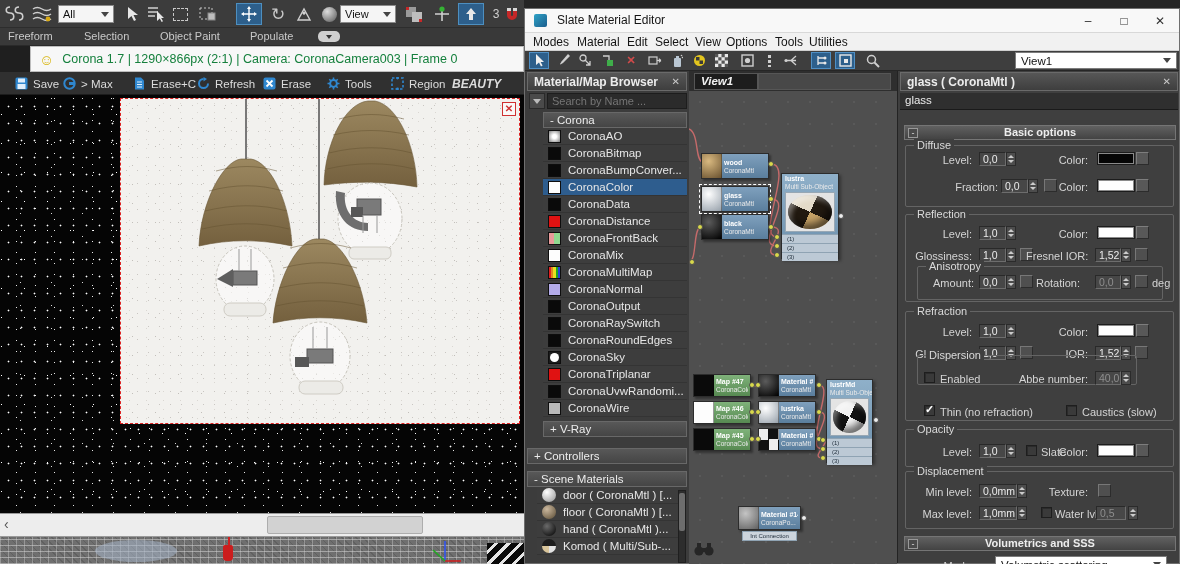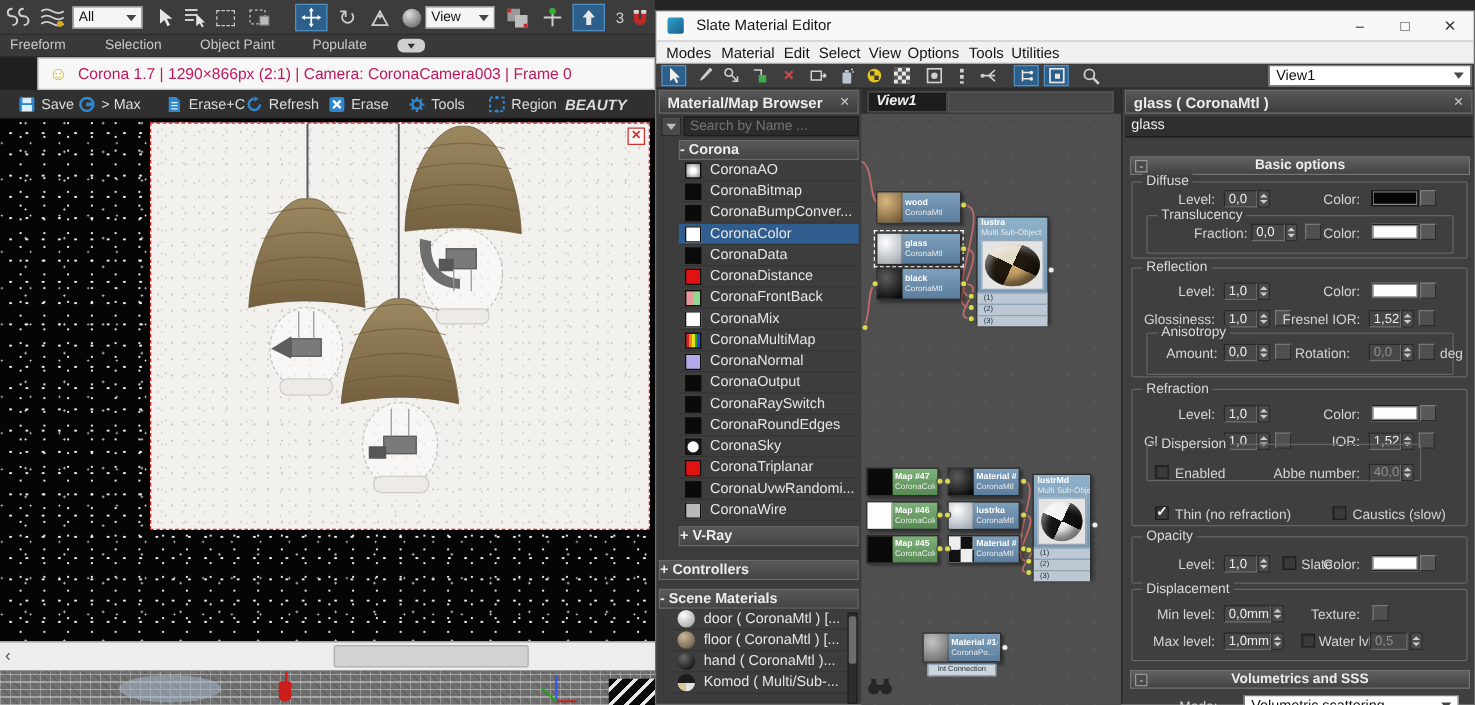--- a/index.html
+++ b/index.html
@@ -19,21 +19,21 @@
   
   #ribbon { position:absolute; left:0; top:28px; width:524px; height:18px; background:#393939; border-bottom:1px solid #2a2a2a; }
   .rtab { position:absolute; top:2px; font-size:11px; color:#c9c9c9; }
   .oval { position:absolute; left:318px; top:3px; width:22px; height:11px; background:#cfcfcf; border-radius:5px; display:flex; align-items:center; justify-content:center; }
   .oval i { width:0;height:0;border-left:3px solid transparent;border-right:3px solid transparent;border-top:4px solid #333; }
 
   
   #vfb-title { position:absolute; left:0; top:46px; width:524px; height:26px; background:#1f1f1f; }
   #vfb-title .bar { position:absolute; left:30px; top:0; width:494px; height:26px; background:#f7f7f7; border:1px solid #bdbdbd; display:flex; align-items:center; }
   #vfb-title .smiley { color:#d8b612; font-size:15px; margin:0 8px 0 8px; }
-  #vfb-title .txt { color:#be185d; font-size:12.5px; white-space:nowrap; }
+  #vfb-title .txt { color:#15803d; font-size:12.5px; white-space:nowrap; }
   #vfb-toolbar { position:absolute; left:0; top:72px; width:524px; height:23px; background:#303030; border-bottom:1px solid #1c1c1c; }
   .vbtn { position:absolute; top:2px; height:19px; display:flex; align-items:center; gap:5px; color:#dcdcdc; font-size:11.5px; }
   .vico { width:14px; height:14px; display:flex; align-items:center; justify-content:center; }
   #vfb-img { position:absolute; left:0; top:95px; width:524px; height:418px; background-color:#050505;
     background-image:
       radial-gradient(circle, #ffffff 0.8px, transparent 1.1px),
       radial-gradient(circle, #e8e8e8 0.7px, transparent 1px),
       radial-gradient(circle, #ffffff 0.6px, transparent 0.9px),
       radial-gradient(circle, #d8d8d8 0.7px, transparent 1px);
     background-size: 13px 17px, 19px 11px, 23px 29px, 31px 23px;
@@ -74,21 +74,21 @@
   .sicon { position:absolute; top:1px; width:20px; height:17px; display:flex; align-items:center; justify-content:center; color:#d4d4d4; font-size:11px; }
   .sicon.hl { background:#2d5f8b; border:1px solid #4f8fc4; }
   .ddl { position:absolute; background:#ffffff; border:1px solid #7c7c7c; color:#111; font-size:11.5px; padding:1px 5px; display:flex; justify-content:space-between; align-items:center; }
 
   
   .panel-hdr { position:absolute; background:linear-gradient(#575757,#3e3e3e); border:1px solid #6a6a6a; color:#ececec; font-weight:bold; font-size:12px; display:flex; align-items:center; padding:0 6px; }
   .panel-hdr .x { margin-left:auto; color:#c9c9c9; font-weight:normal; font-size:10px; }
   #search-dd { position:absolute; left:4px; top:84px; width:16px; height:16px; background:#4a4a4a; border:1px solid #2a2a2a; display:flex; align-items:center; justify-content:center; }
   #search-dd i { width:0;height:0;border-left:4px solid transparent;border-right:4px solid transparent;border-top:5px solid #bbb; }
   #search-input { position:absolute; left:22px; top:84px; width:140px; height:16px; background:#2b2b2b; border:1px solid #1d1d1d; color:#9f9f9f; font-size:11px; padding:0 4px; font-family:"Liberation Sans",sans-serif; }
-  .gbar { height:16px; background:linear-gradient(#585858,#454545); border:1px solid #686868; color:#ececec; font-size:11.5px; font-weight:bold; display:flex; align-items:center; }
+  .gbar { height:16px; background:linear-gradient(#585858,#454545); border:1px solid #686868; color:#ececec; font-size:11.5px; font-weight:normal; padding-left:6px; display:flex; align-items:center; }
   .bitem { height:17px; display:flex; align-items:center; gap:7px; padding-left:5px; background:#3d3d3d; border-bottom:1px solid #343434; font-size:11.5px; color:#e6e6e6; white-space:nowrap; overflow:hidden; }
   .bitem.selected { background:#2e5d8e; }
   .bitem .sw { width:13px; height:13px; border:1px solid #0e0e0e; flex:none; }
   .bitem .si { width:14px; height:14px; flex:none; }
   .bitem .redflag { display:none; }
   .bitem.flagged .redflag { display:block; width:16px; height:15px; background:#c41414; margin-left:auto; }
   [data-swatch="black"]{background:#0a0a0a;} [data-swatch="white"]{background:#fdfdfd;}
   [data-swatch="red"]{background:#e01212;} [data-swatch="gray"]{background:#b9b9b9;}
   [data-swatch="lavender"]{background:#b3abe9;}
   [data-swatch="ao"]{background:radial-gradient(circle at 50% 50%, #ffffff 25%, #7e7e7e 100%);}
@@ -815,23 +815,20 @@
       <span class="lbl" style="left:4px; top:83px; width:70px">Level:</span>
       <span class="fld" style="left:81px; top:81px; width:27px">0,0</span>
       <span class="spin" style="left:108px; top:81px">
           <i class="up"></i>
           <i class="dn"></i>
         </span>
       <span class="lbl" style="left:124px; top:83px; width:66px">Color:</span>
       <span class="swatch swb" style="left:199px; top:81px"></span>
       <span class="swbtn" style="left:238px; top:81px"></span>
 
-      <div class="grp" style="left:19px; top:101px; width:246px; height:31px">
-        <span class="gtitle">Translucency</span>
-      </div>
       <span class="lbl" style="left:24px; top:110px; width:76px">Fraction:</span>
       <span class="fld" style="left:103px; top:108px; width:27px">0,0</span>
       <span class="spin" style="left:130px; top:108px">
           <i class="up"></i>
           <i class="dn"></i>
         </span>
       <span class="mapbtn" style="left:146px; top:108px"></span>
       <span class="lbl" style="left:124px; top:110px; width:66px">Color:</span>
       <span class="swatch sww" style="left:199px; top:108px"></span>
       <span class="swbtn" style="left:238px; top:108px"></span>

